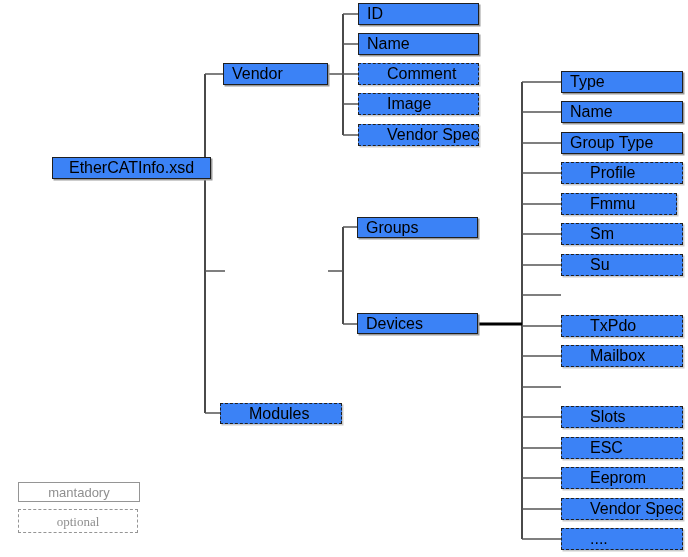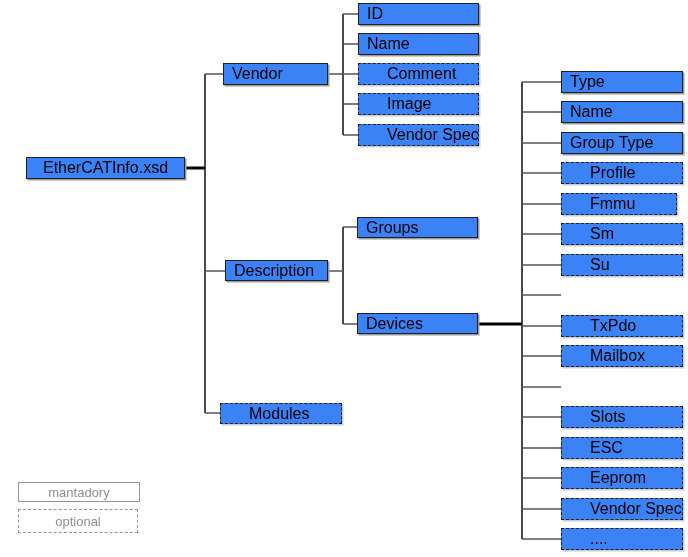--- a/index.html
+++ b/index.html
@@ -11,28 +11,28 @@
   .stub{stroke:#555555;stroke-width:1.5;fill:none;}
   .trunk{stroke:#4a4a4a;stroke-width:2;fill:none;}
   .thick{stroke:#000000;stroke-width:3;fill:none;}
   .node{
     position:absolute;background:#3b82f6;border:1.5px solid #1f1f1f;
     box-sizing:border-box;font-size:16px;color:#000000;
     display:flex;align-items:center;padding-left:8px;white-space:nowrap;
     overflow:hidden;box-shadow:1.5px 1.5px 0 #9b9b9b;line-height:1;
   }
   .node.dashed{border-style:dashed;box-shadow:1.5px 1.5px 0 #cccccc;padding-left:28px;}
-  .node.centered{justify-content:center;padding-left:0;}
+  .node.centered{justify-content:center;padding-left:0;margin-left:26px;}
   .legendbox{
     position:absolute;background:#ffffff;border:1.5px solid #959595;
     box-sizing:border-box;font-size:13px;color:#8f8f8f;
     display:flex;align-items:center;justify-content:center;
     white-space:nowrap;line-height:1;
   }
-  .legendbox.dashed{border-style:dashed;}
+  .legendbox.dashed{border-style:dashed;font-family:Liberation Serif, serif;}
 </style>
 </head>
 <body>
 
 <div class="stage">
 
   <svg class="wires" viewBox="0 0 688 557">
 
     <path class="trunk" d="M205 74 V413"></path>
     <path class="trunk" d="M343 14 V135"></path>
@@ -71,21 +71,20 @@
     <path class="stub" d="M522 417 H561"></path>
     <path class="stub" d="M522 448 H561"></path>
     <path class="stub" d="M522 478 H561"></path>
     <path class="stub" d="M522 509 H561"></path>
     <path class="stub" d="M522 539 H561"></path>
   </svg>
 
   <div class="node centered" style="left:26px;top:157px;width:159px;height:22px">EtherCATInfo.xsd</div>
 
   <div class="node" style="left:223px;top:63px;width:105px;height:22px">Vendor</div>
-  <div class="node" style="left:225px;top:260px;width:103px;height:21px">Description</div>
   <div class="node dashed" style="left:220px;top:403px;width:122px;height:21px">Modules</div>
 
   <div class="node" style="left:358px;top:3px;width:121px;height:22px">ID</div>
   <div class="node" style="left:358px;top:33px;width:121px;height:22px">Name</div>
   <div class="node dashed" style="left:358px;top:63px;width:121px;height:22px">Comment</div>
   <div class="node dashed" style="left:358px;top:93px;width:121px;height:22px">Image</div>
   <div class="node dashed" style="left:358px;top:124px;width:121px;height:22px">Vendor Spec</div>
 
   <div class="node" style="left:357px;top:217px;width:121px;height:21px">Groups</div>
   <div class="node" style="left:357px;top:313px;width:121px;height:21px">Devices</div>

